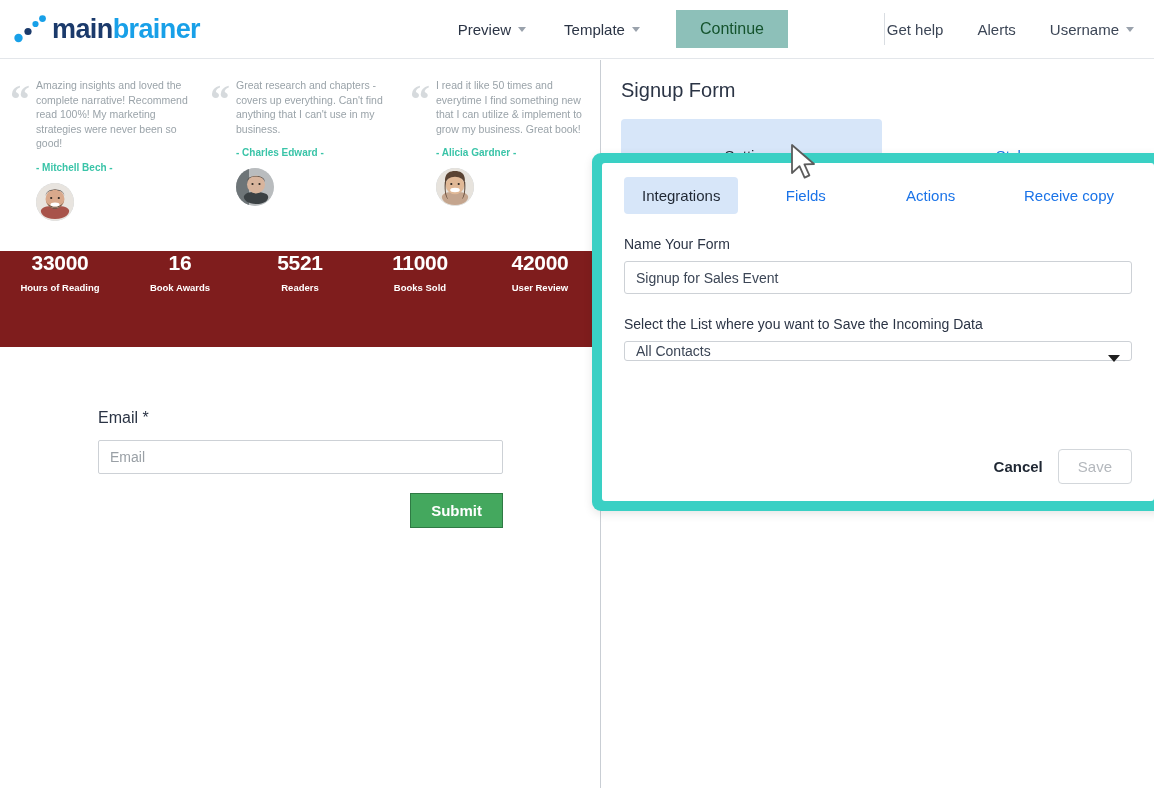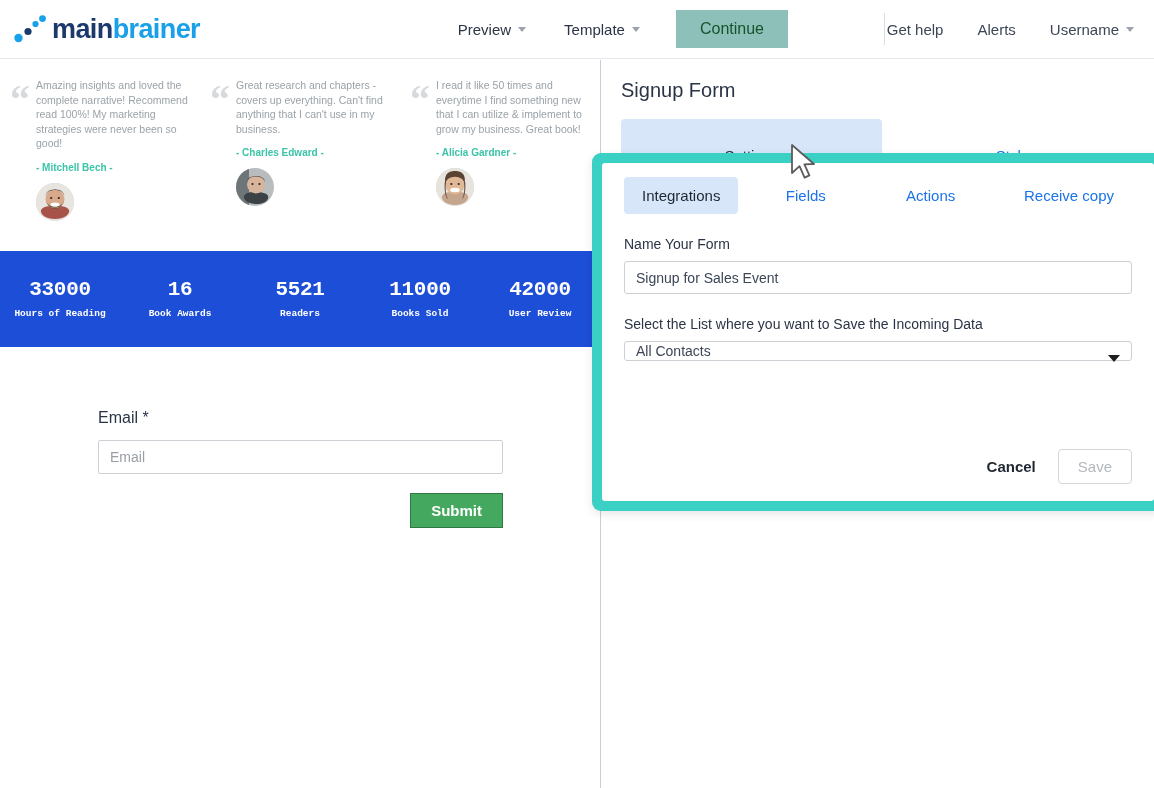--- a/index.html
+++ b/index.html
@@ -90,25 +90,23 @@
   .avatar {
     margin-left: 26px; margin-top: 10px;
     width: 38px; height: 38px; border-radius: 50%;
     overflow: hidden; position: relative; background: #cfd4d7;
   }
   .avatar svg { display: block; }
 
   
   #stats {
     margin-top: 22px;
-    background: #1d4ed8;
+    background: #7f1d1d;
     height: 96px;
     display: flex;
-    align-items: center;
-    font-family: Liberation Mono, monospace;
   }
   .stat { flex: 1; text-align: center; color: #fff; }
   .stat-value { font-size: 21px; font-weight: bold; letter-spacing: -0.3px; }
   .stat-label { font-size: 9.5px; font-weight: bold; margin-top: 7px; }
 
   
   #form-preview { padding: 62px 98px 0 98px; }
   #email-label { font-size: 16px; color: #2b3445; }
   #email-label .req { color: #2b3445; }
   #email-input {
@@ -215,21 +213,21 @@
     width: 0; height: 0;
     border-left: 6px solid transparent;
     border-right: 6px solid transparent;
     border-top: 7px solid #1f1f1f;
     pointer-events: none;
   }
 
   #modal-footer {
     position: absolute;
     right: 22px; bottom: 17px;
-    display: flex; align-items: center; gap: 20px;
+    display: flex; align-items: center; gap: 13px;
   }
   #cancel-btn {
     font-size: 15px; font-weight: bold; color: #1f2733;
     background: none; border: none; cursor: pointer;
     font-family: inherit; padding: 8px 2px;
   }
   #save-btn {
     font-size: 15px; color: #b4b8bd;
     background: #fff; border: 1px solid #d3d7db;
     border-radius: 4px; padding: 8px 19px;

